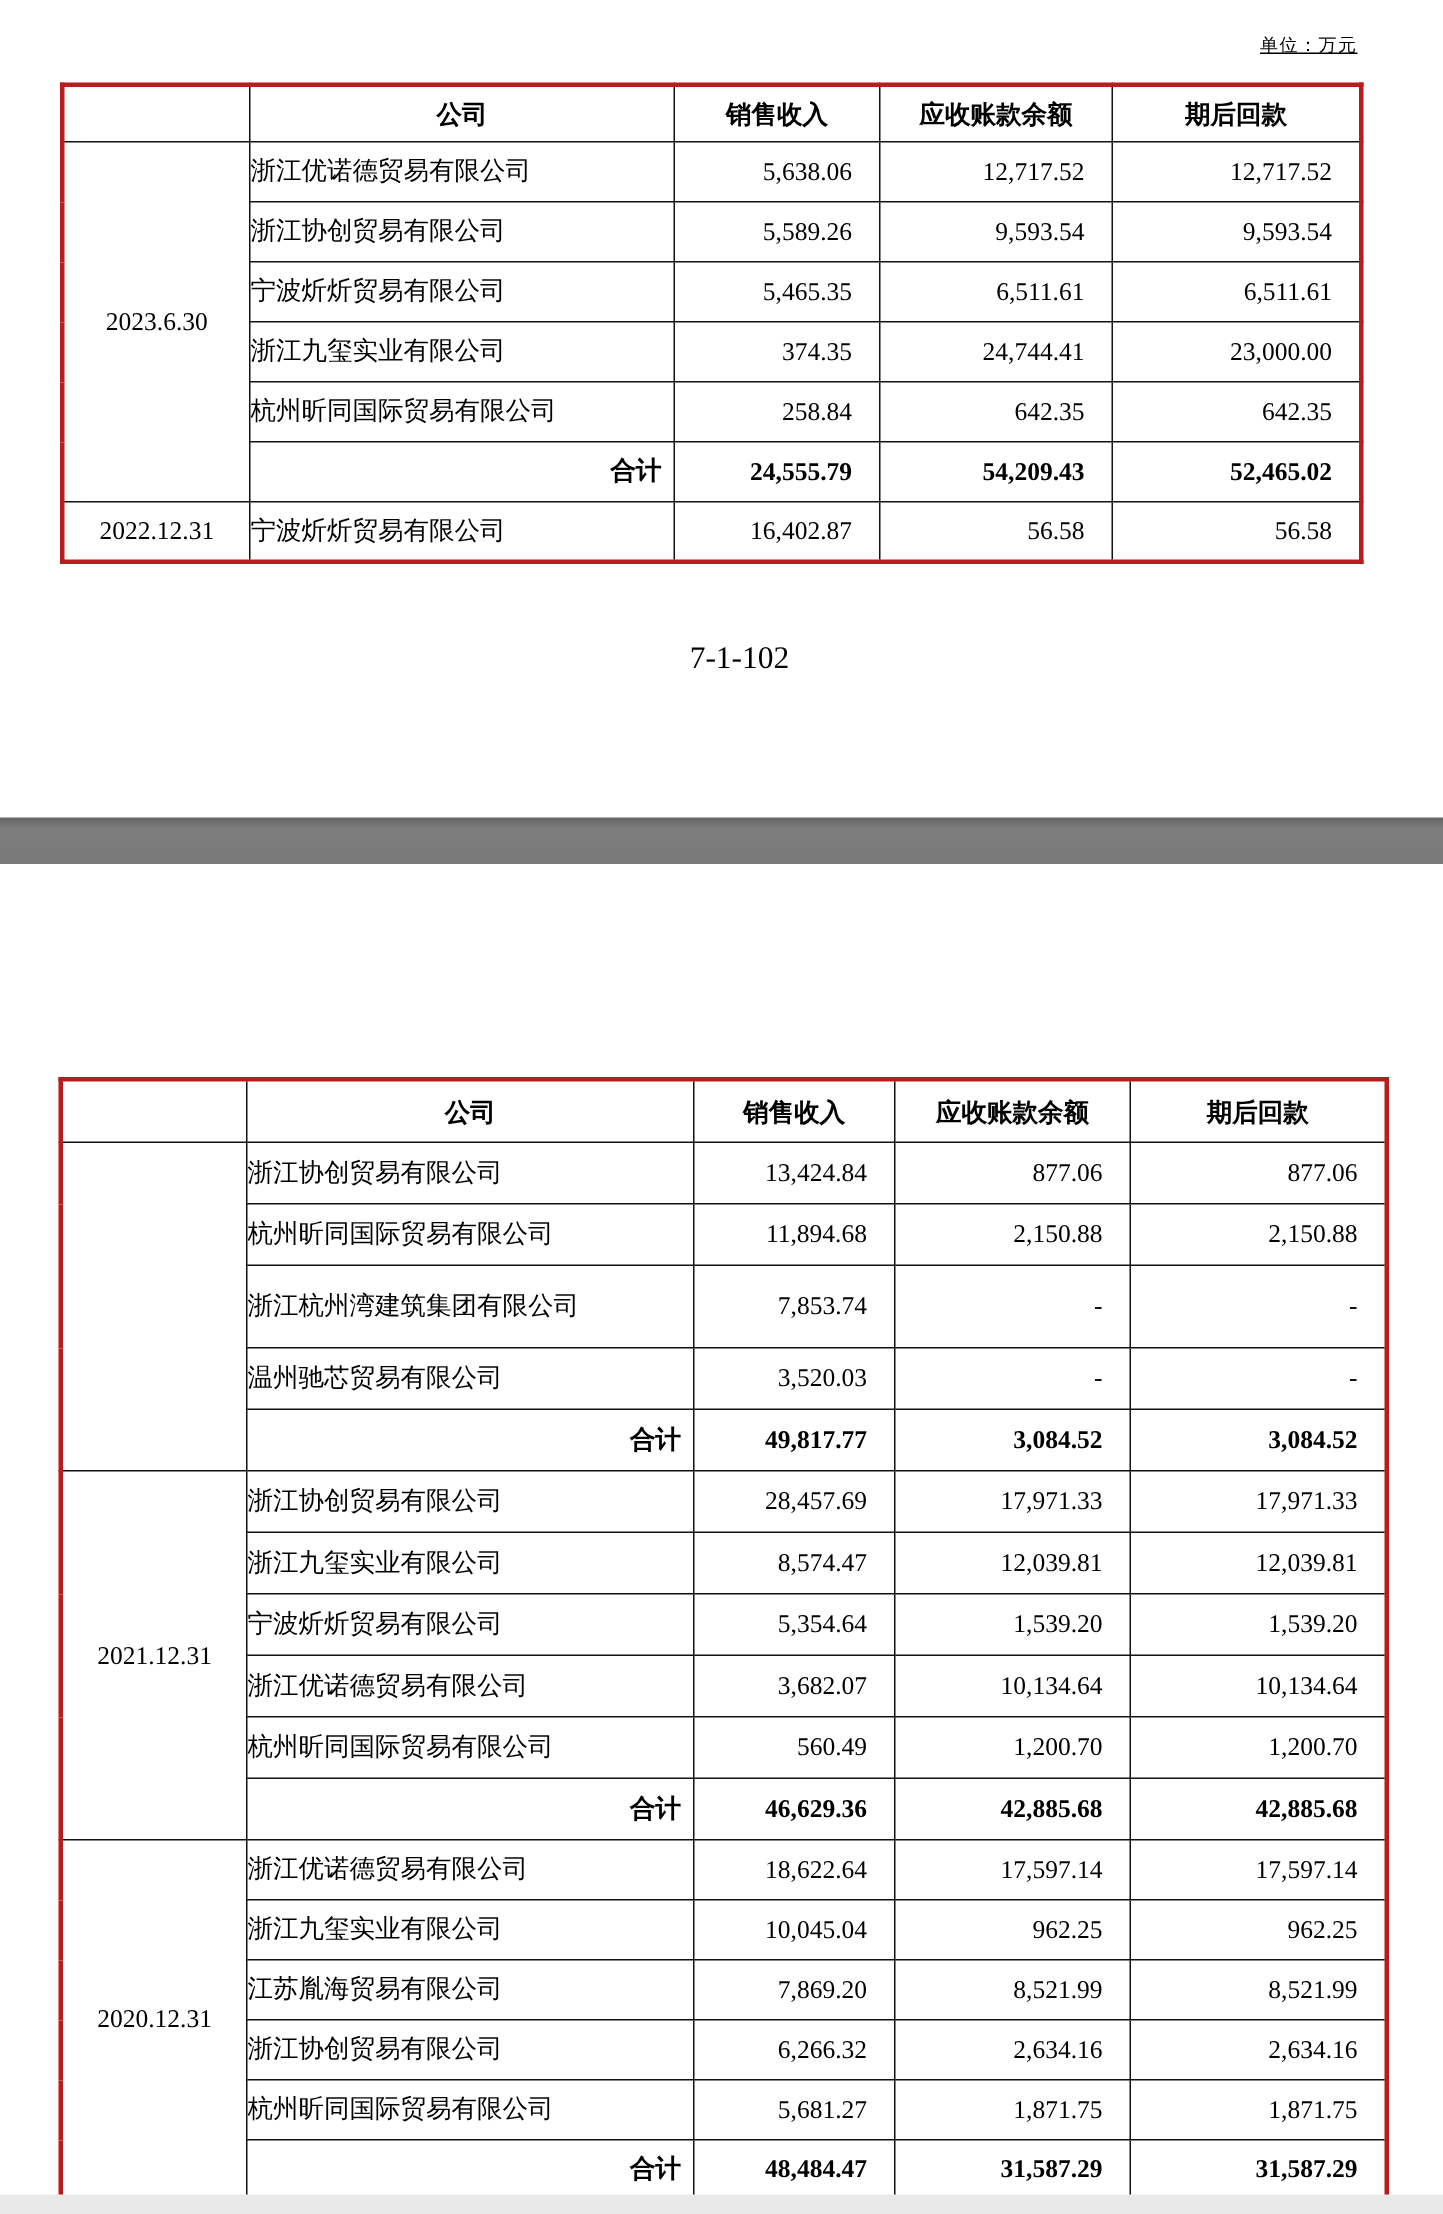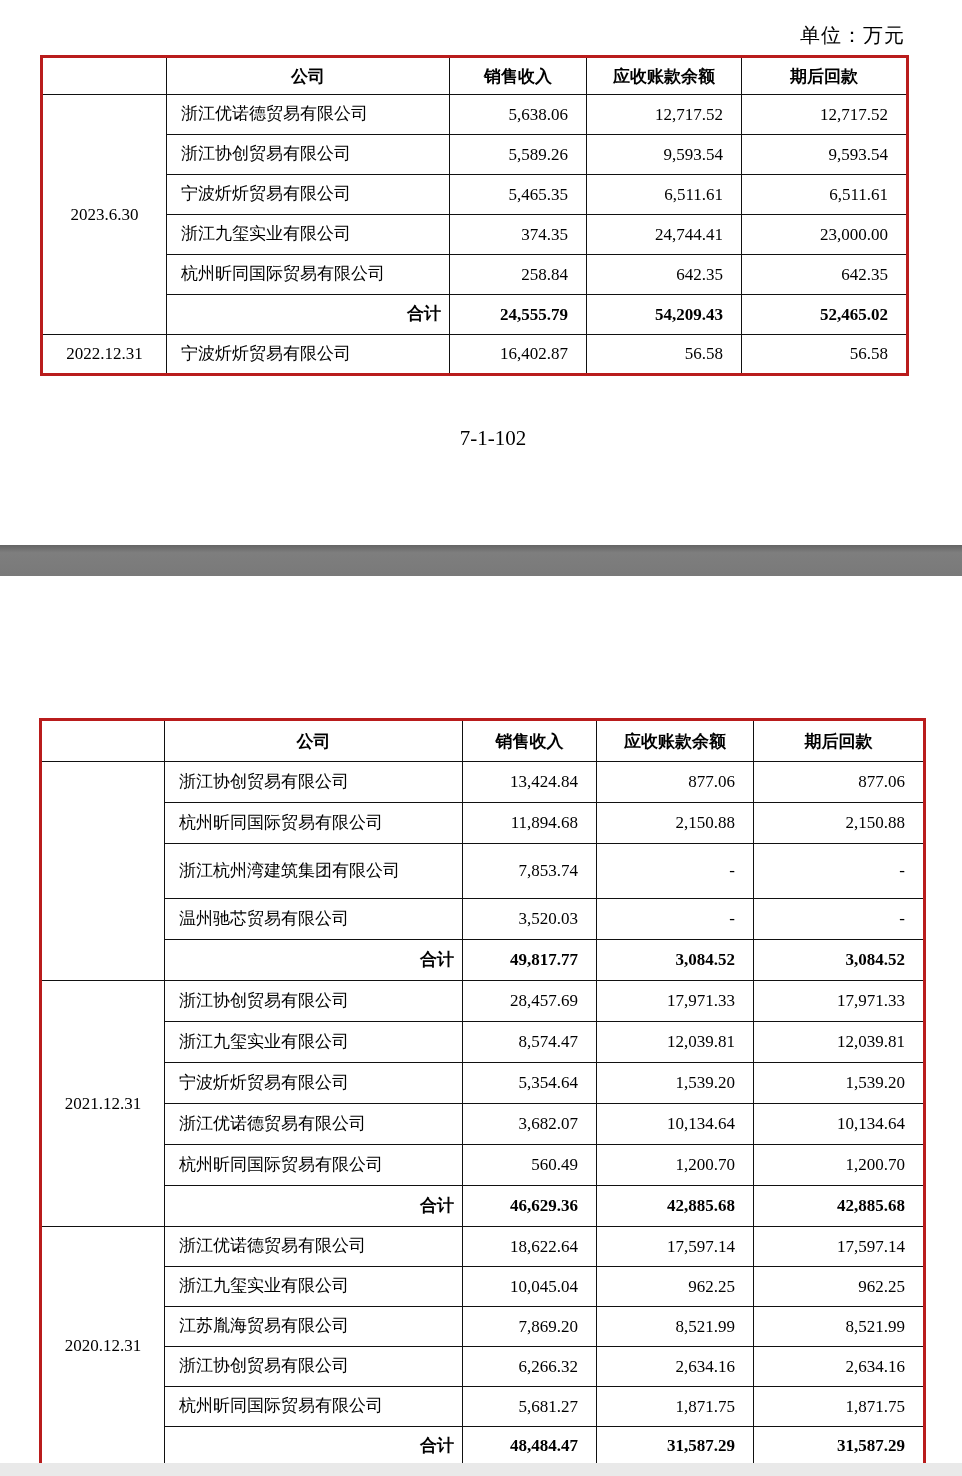--- a/index.html
+++ b/index.html
@@ -8,42 +8,43 @@
     background: #ffffff;
     font-family: "Liberation Serif", "DejaVu Serif", serif;
     color: #000;
     overflow: hidden;
     position: relative;
   }
   .unit-label {
     position: absolute;
     top: 22px;
     right: 57px;
-    font-size: 20px;
+    font-size: 12px;
     letter-spacing: 1px;
+    text-decoration: underline;
   }
   .fin-table {
     border-collapse: collapse;
     table-layout: fixed;
     position: absolute;
     border: 3px solid #b91c1c;
     background: #fff;
   }
   .fin-table td, .fin-table th {
     border: 1px solid #111;
     font-size: 17px;
     font-weight: normal;
     vertical-align: middle;
     overflow: hidden;
   }
   #table1 { left: 40px; top: 55px; width: 866px; }
   #table2 { left: 39px; top: 718px; width: 884px; }
   .fin-table th { font-weight: bold; text-align: center; }
   .c-year   { text-align: center; font-weight: bold; }
-  .c-company{ text-align: left; padding-left: 14px; padding-right: 8px; line-height: 1.45; }
+  .c-company{ text-align: left; padding-right: 8px; line-height: 1.45; }
   .c-num    { text-align: right; padding-right: 18px; }
   tr.total-row td { font-weight: bold; }
   tr.total-row .c-company { text-align: right; padding-left: 0; }
   #table1 th { height: 38px; }
   #table1 td { height: 40px; }
   #table2 th { height: 42px; }
   #table2 td { height: 41px; }
   #table2 tr.row-tall td { height: 55px; }
   #table2 tr.g2-row td { height: 40px; }
   .page-number {

